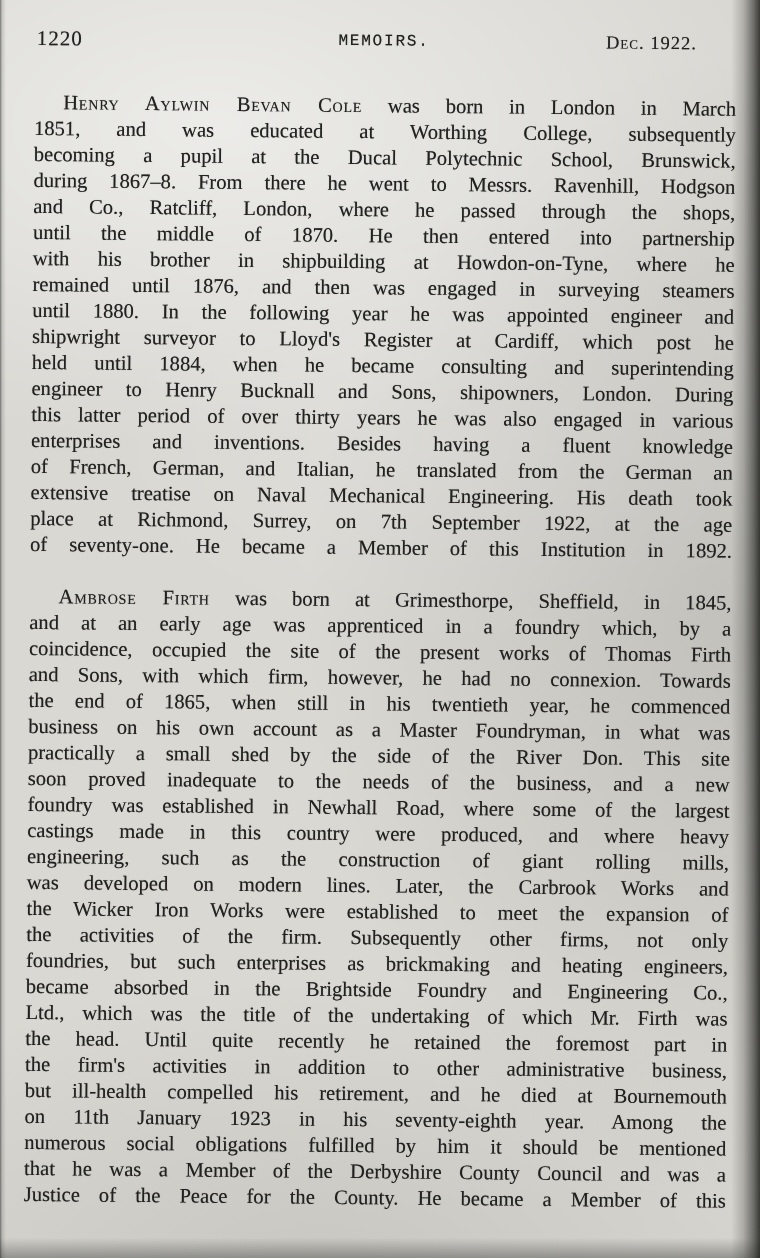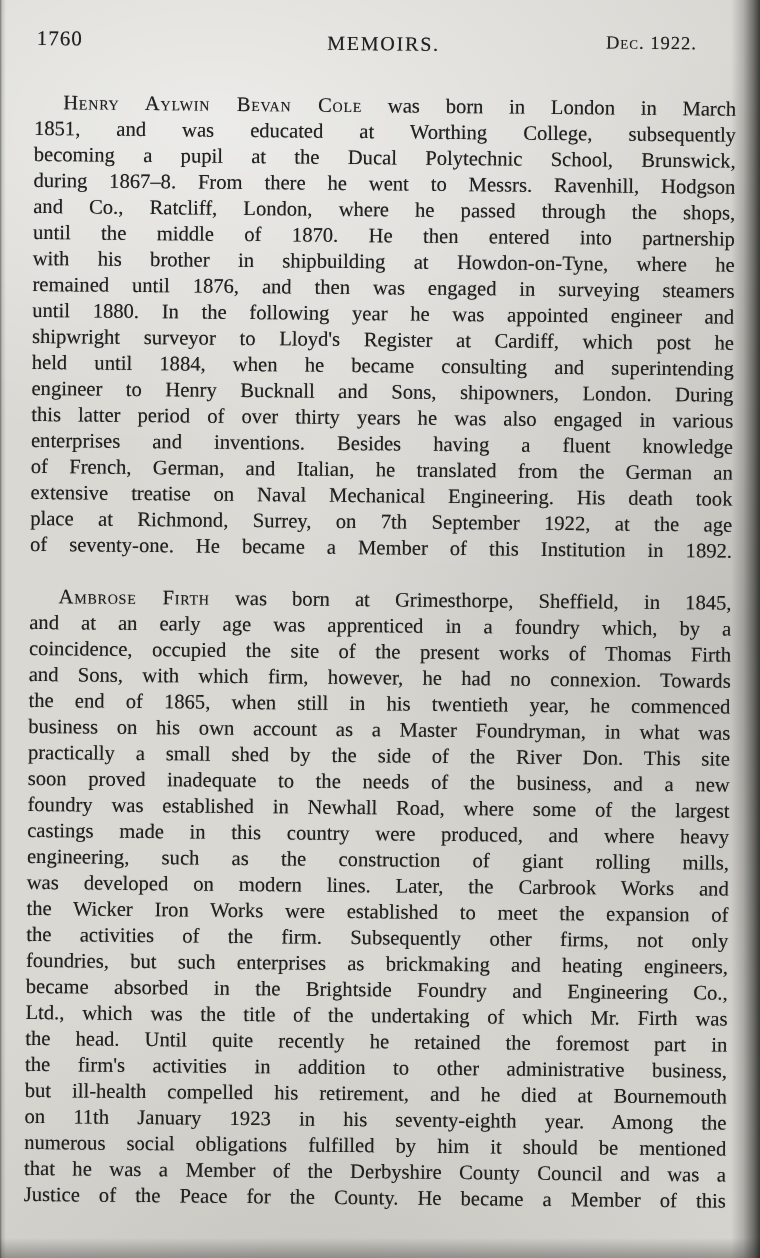--- a/index.html
+++ b/index.html
@@ -46,22 +46,23 @@
   .pagenum {
     position: absolute;
     left: 2px; top: 0;
     font-size: 21px;
     letter-spacing: 1px;
   }
   .title {
     position: absolute;
     left: 50%; top: 3px;
     transform: translateX(-52%);
-    font-size: 20px;
+    font-size: 16px;
     letter-spacing: 1.8px;
+    font-family: Liberation Mono, monospace;
   }
   .date {
     position: absolute;
     right: 40px; top: 1px;
     font-size: 18.5px;
     font-variant: small-caps;
     letter-spacing: 1px;
     text-align: right;
   }
 
@@ -85,21 +86,21 @@
 
   .para2 { margin-top: 26px; }
 </style>
 </head>
 <body>
 
 <div class="page">
   <div class="content">
 
     <div class="running-head">
-      <span class="pagenum">1760</span>
+      <span class="pagenum">1220</span>
       <span class="title">MEMOIRS.</span>
       <span class="date">Dec. 1922.</span>
     </div>
 
     <div class="body">
 
       <section class="para">
         <div class="line first">
           <span class="sc">Henry Aylwin Bevan Cole</span><span> was born in London in March</span>
         </div>

